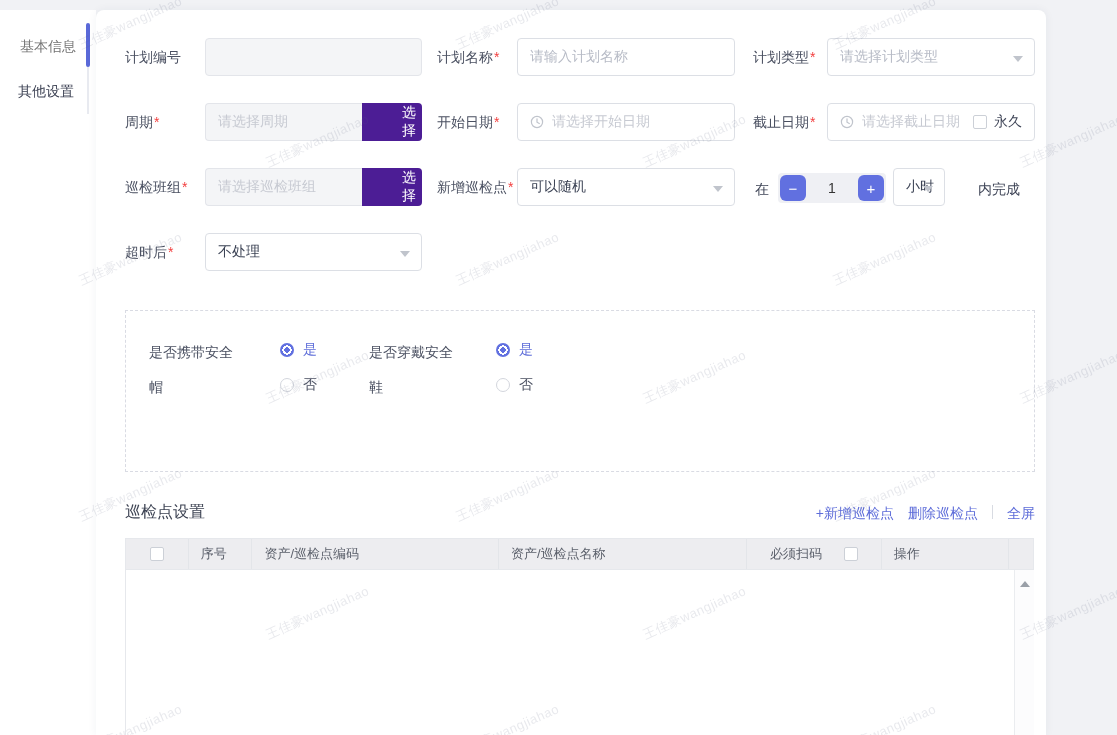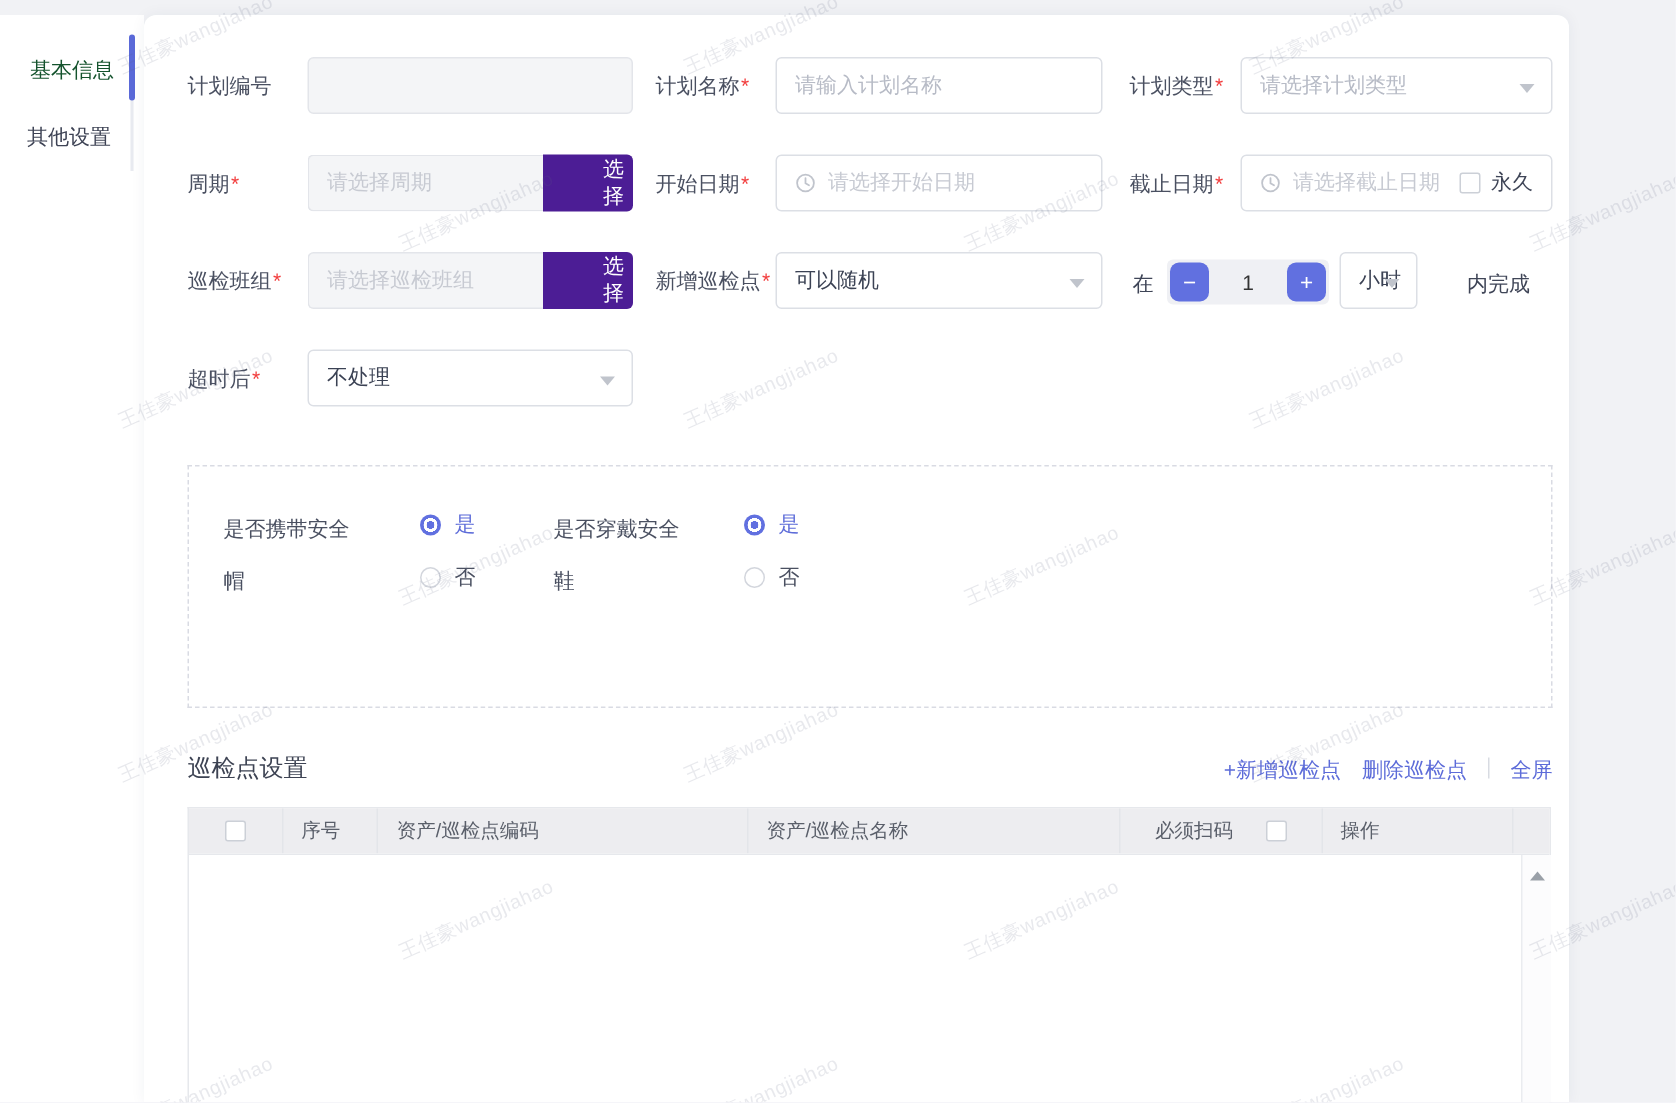--- a/index.html
+++ b/index.html
@@ -5,21 +5,21 @@
   * { margin:0; padding:0; box-sizing:border-box; }
   html,body { background:#f1f2f5; }
   .page {
     position:relative; width:1117px; height:735px; overflow:hidden;
     background:#f1f2f5;
     font-family:"Liberation Sans","DejaVu Sans",sans-serif;
     font-size:14px; color:#3f4557;
   }
   .sidebar { position:absolute; left:0; top:10px; width:96px; height:725px; background:#fff; }
   .side-tab { position:absolute; cursor:pointer; white-space:nowrap; }
-  .side-tab.active { color:#14532d; }
+  .side-tab.active { color:#737373; }
   .side-tab.plain { color:#3d4254; }
   .tab-track { position:absolute; left:87px; top:14px; width:2px; height:90px; background:#e8eaf0; }
   .tab-indicator { position:absolute; left:86px; top:13px; width:4px; height:44px; background:#5a69d8; border-radius:2px; }
 
   .card { position:absolute; left:96px; top:10px; width:950px; height:725px; background:#fff;
           border-radius:8px 8px 0 0; box-shadow:0 0 10px rgba(40,50,80,0.06); }
 
   .lbl { position:absolute; white-space:nowrap; color:#4a5061; }
   .req { color:#f23d3d; margin-left:1px; }
 

